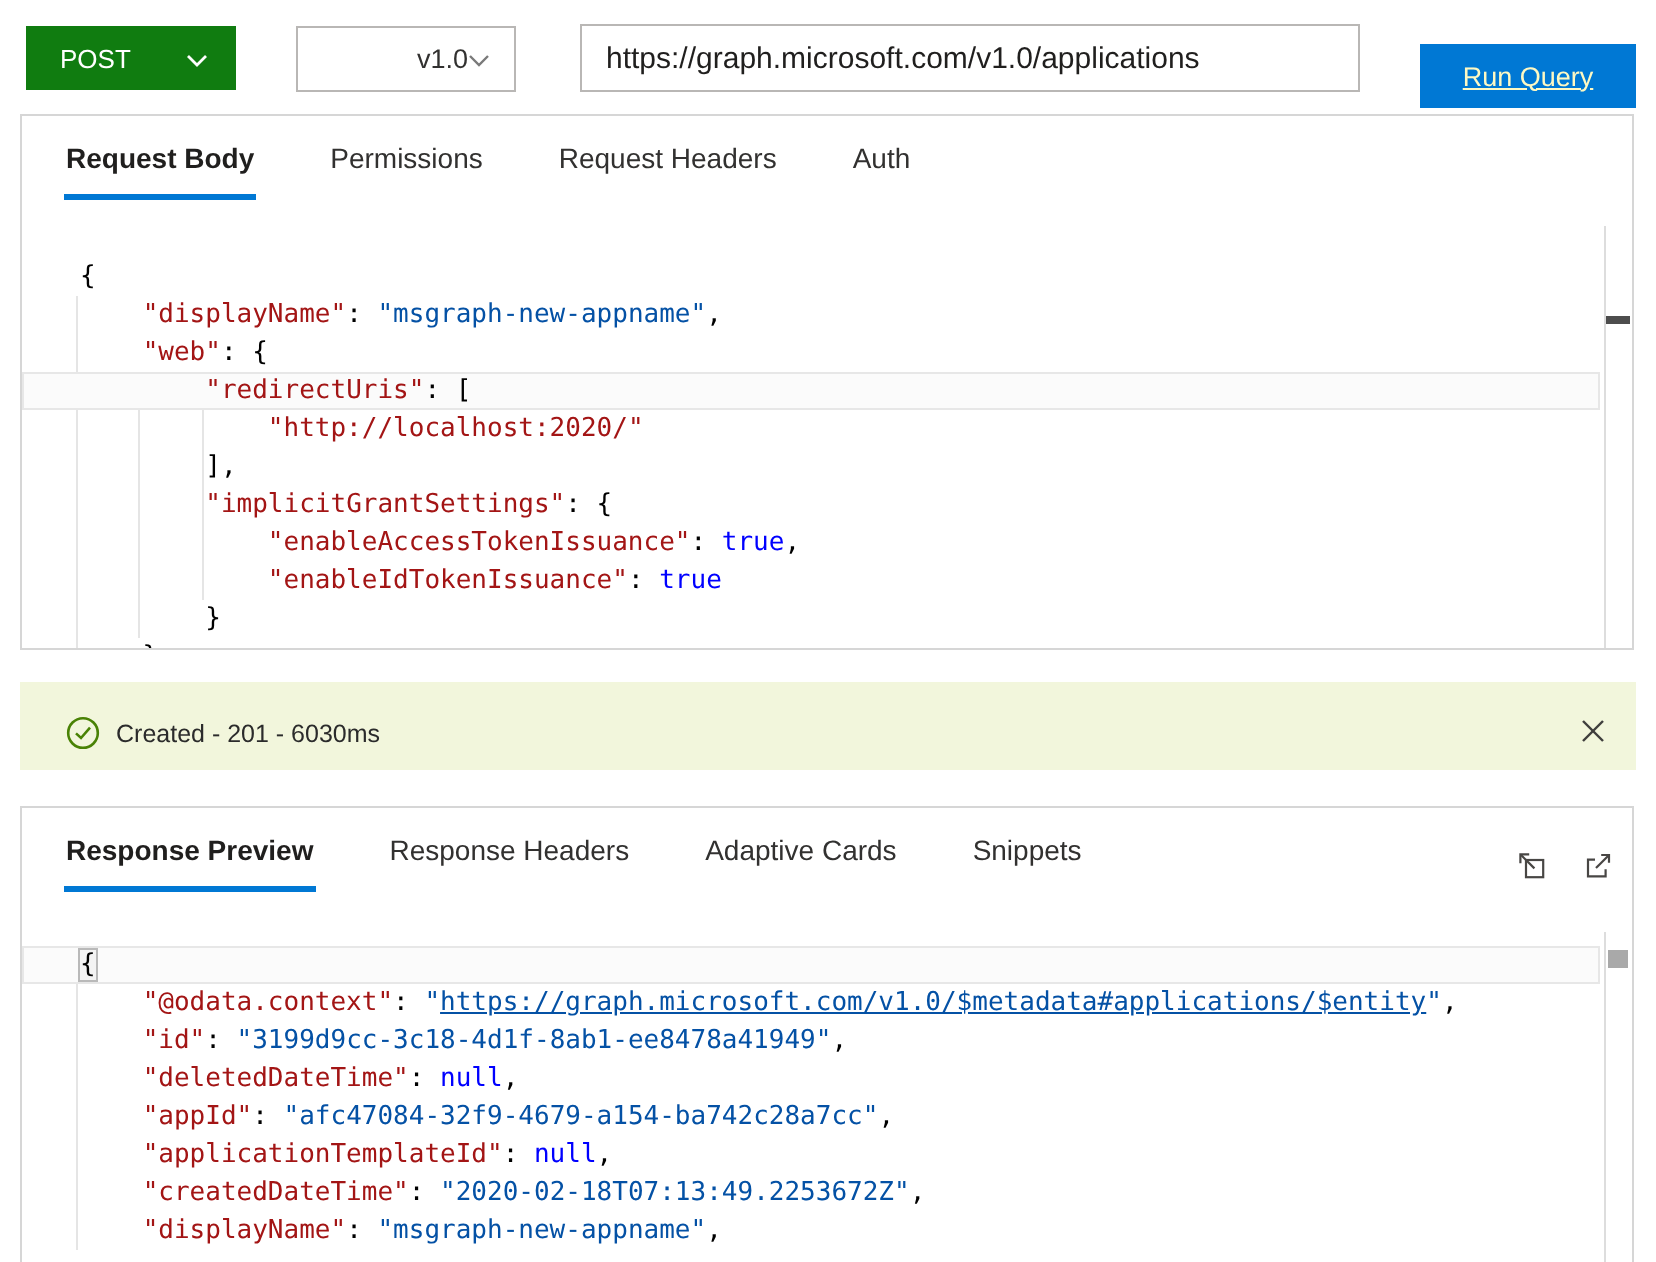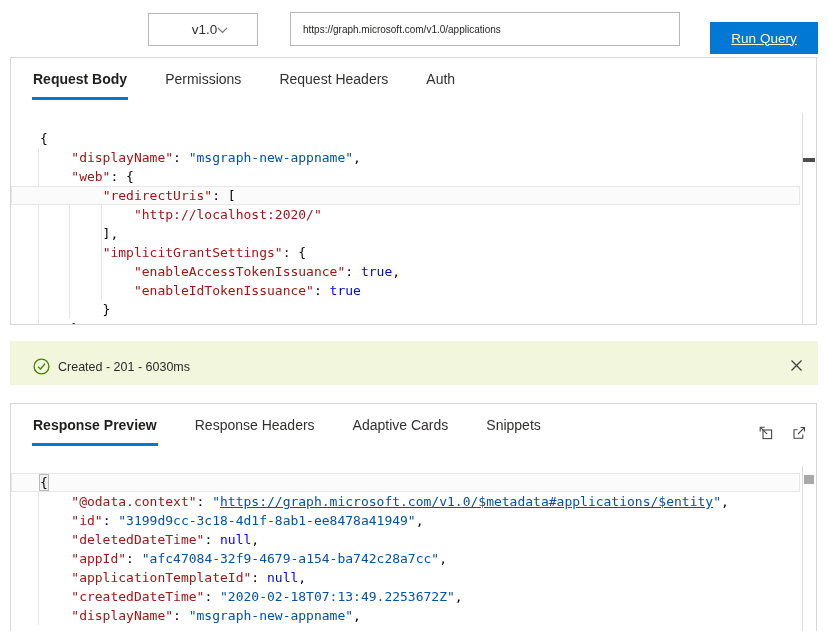--- a/index.html
+++ b/index.html
@@ -10,24 +10,24 @@
   *{margin:0;padding:0;box-sizing:border-box;}
   html,body{background:#fff;}
   .stage{position:relative;width:828px;height:631px;background:#fff;overflow:hidden;
          font-family:"Liberation Sans",sans-serif;color:var(--text-dark);}
 
   
   .method-btn{position:absolute;left:13px;top:13px;width:105px;height:32px;background:var(--method-green);
     color:#fff;border:none;display:flex;align-items:center;justify-content:space-between;
     padding:0 14px 0 17px;font-size:13px;font-family:inherit;cursor:pointer;}
   .version-select{position:absolute;left:148px;top:13px;width:110px;height:33px;background:#fff;
-    border:1px solid var(--input-border);display:flex;align-items:center;justify-content:center;
-    padding:0 0 0 14px;font-size:13.5px;color:#323130;cursor:pointer;}
+    border:1px solid var(--input-border);display:flex;align-items:center;justify-content:flex-end;
+    padding:0 12px 0 14px;font-size:13.5px;color:#323130;cursor:pointer;}
   .url-input{position:absolute;left:290px;top:12px;width:390px;height:34px;border:1px solid var(--input-border);
-    padding:0 12px;font-size:10px;color:#201f1e;font-family:"Liberation Sans",sans-serif;outline:none;}
+    padding:0 12px;font-size:15px;color:#201f1e;font-family:"Liberation Sans",sans-serif;outline:none;}
   .run-btn{position:absolute;left:710px;top:22px;width:108px;height:32px;background:var(--accent);
     color:#fef9c3;border:none;font-size:13.5px;font-family:inherit;cursor:pointer;text-decoration:underline;}
 
   
   .panel{position:absolute;left:10px;width:807px;background:#fff;border:1px solid var(--border-gray);}
   .panel.request{top:57px;height:268px;}
   .panel.response{top:403px;height:238px;}
 
   .tabs{position:absolute;left:21px;top:0;display:flex;gap:36px;}
   .tab{padding:13px 1px 10px 1px;font-size:14px;color:#323130;border-bottom:3px solid transparent;cursor:pointer;}
@@ -70,20 +70,28 @@
   .banner .msg{position:absolute;left:48px;top:0;height:52px;display:flex;align-items:center;
     font-size:12.5px;color:#2b2b2b;}
   .banner .close{position:absolute;right:14px;top:18px;width:16px;height:16px;background:none;border:none;
     padding:0;cursor:pointer;color:#3f3e3c;}
 </style>
 </head>
 <body>
 
 <div class="stage">
 
+  <button class="method-btn">
+    <span>POST</span>
+    <span>
+      <svg width="11" height="7" viewBox="0 0 11 7">
+          <polyline points="1,1 5.5,5.5 10,1" fill="none" stroke="#ffffff" stroke-width="1.4"></polyline>
+        </svg>
+    </span>
+  </button>
 
   <div class="version-select">
     <span>v1.0</span>
     <span>
       <svg width="11" height="7" viewBox="0 0 11 7">
           <polyline points="1,1 5.5,5.5 10,1" fill="none" stroke="#7a7a7a" stroke-width="1.2"></polyline>
         </svg>
     </span>
   </div>
 

